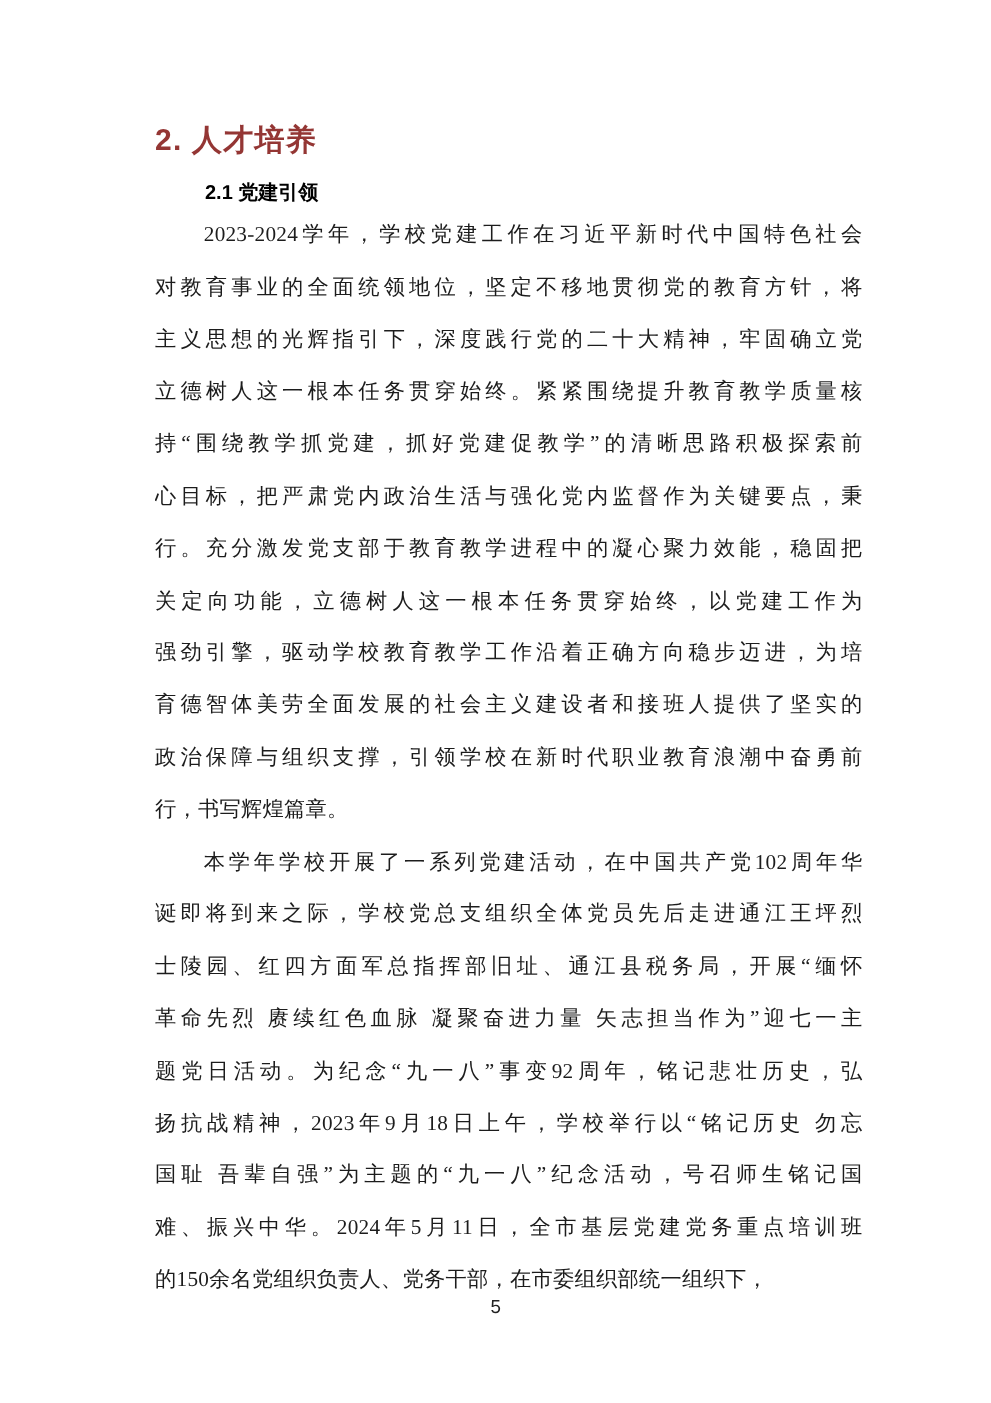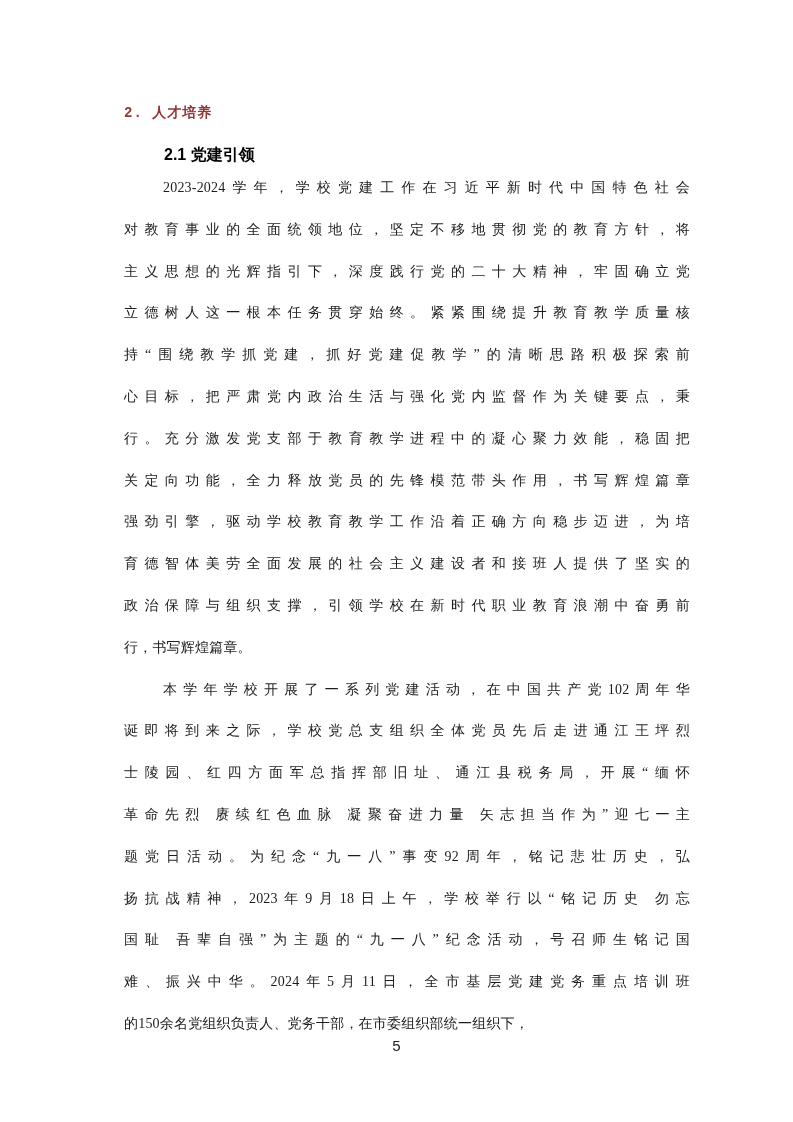--- a/index.html
+++ b/index.html
@@ -14,37 +14,37 @@
     color: #1c1c1c;
   }
   .content {
     position: absolute;
     left: 124px;
     top: 0;
     width: 566px;
     padding-top: 100px;
   }
   .doc-heading {
-    font-size: 14px;
+    font-size: 24px;
     line-height: 26px;
     font-weight: bold;
-    font-family: Liberation Mono, monospace;
+    font-family: Liberation Sans, sans-serif;
     letter-spacing: 1px;
   }
   .doc-subheading {
     margin: 17px 0 0 40px;
     font-size: 16px;
     line-height: 24px;
     font-weight: bold;
     color: #000000;
     font-family: "Liberation Sans", "DejaVu Sans", sans-serif;
   }
   .para { width: 566px; }
   .line {
-    font-size: 14px;
+    font-size: 17px;
     line-height: 41.8px;
     height: 41.8px;
     overflow: hidden;
     text-align: justify;
     text-align-last: justify;
     letter-spacing: 0.2px;
   }
   .line.first { text-indent: 39px; }
   .line.last  { text-align-last: left; }
   .page-number {
@@ -70,21 +70,21 @@
     <div class="doc-subheading">2.1 党建引领</div>
 
     <div class="para">
       <div class="line first">2023-2024学年，学校党建工作在习近平新时代中国特色社会</div>
       <div class="line">对教育事业的全面统领地位，坚定不移地贯彻党的教育方针，将</div>
       <div class="line">主义思想的光辉指引下，深度践行党的二十大精神，牢固确立党</div>
       <div class="line">立德树人这一根本任务贯穿始终。紧紧围绕提升教育教学质量核</div>
       <div class="line">持“围绕教学抓党建，抓好党建促教学”的清晰思路积极探索前</div>
       <div class="line">心目标，把严肃党内政治生活与强化党内监督作为关键要点，秉</div>
       <div class="line">行。充分激发党支部于教育教学进程中的凝心聚力效能，稳固把</div>
-      <div class="line">关定向功能，全力释放党员的先锋模范带头作用，书写辉煌篇章</div>
+      <div class="line">关定向功能，立德树人这一根本任务贯穿始终，以党建工作为</div>
       <div class="line">强劲引擎，驱动学校教育教学工作沿着正确方向稳步迈进，为培</div>
       <div class="line">育德智体美劳全面发展的社会主义建设者和接班人提供了坚实的</div>
       <div class="line">政治保障与组织支撑，引领学校在新时代职业教育浪潮中奋勇前</div>
       <div class="line last">行，书写辉煌篇章。</div>
     </div>
 
     <div class="para">
       <div class="line first">本学年学校开展了一系列党建活动，在中国共产党102周年华</div>
       <div class="line">诞即将到来之际，学校党总支组织全体党员先后走进通江王坪烈</div>
       <div class="line">士陵园、红四方面军总指挥部旧址、通江县税务局，开展“缅怀</div>

